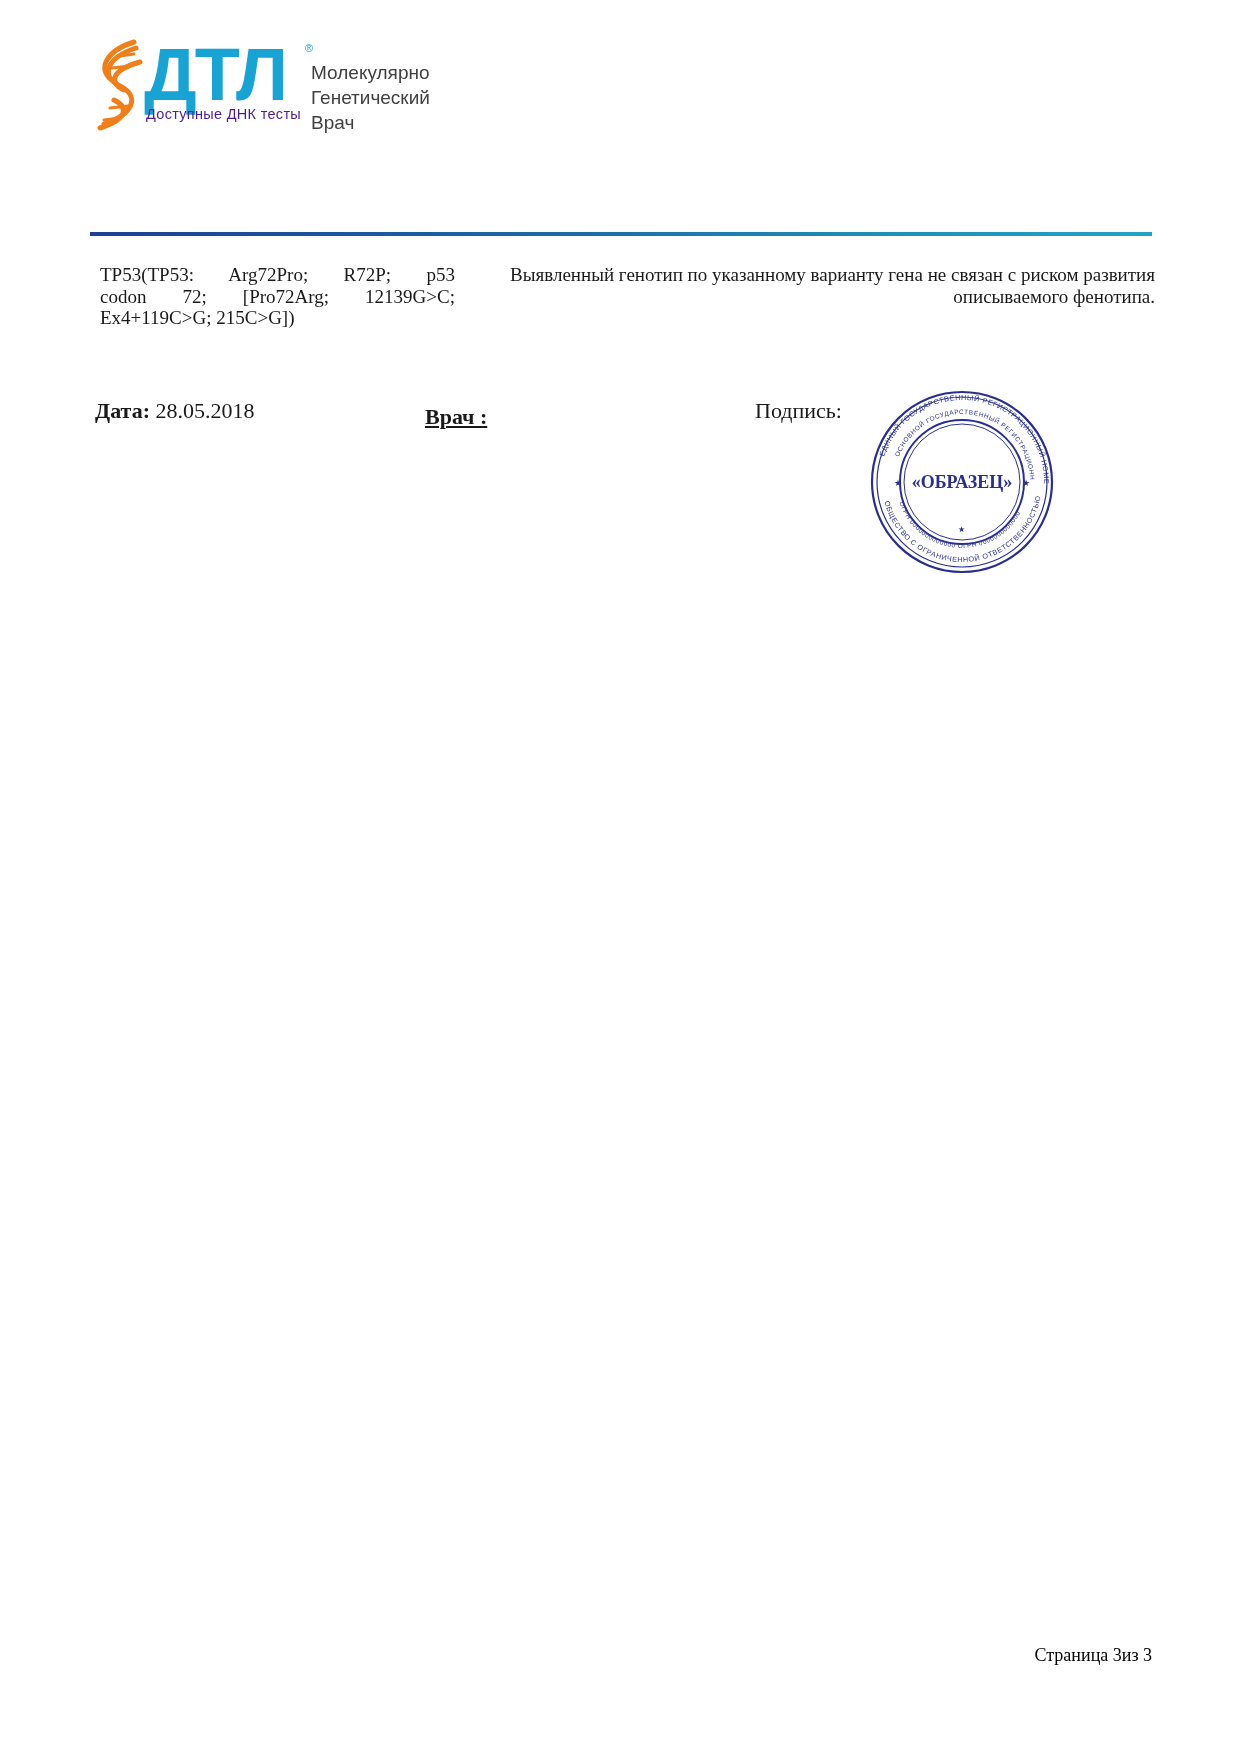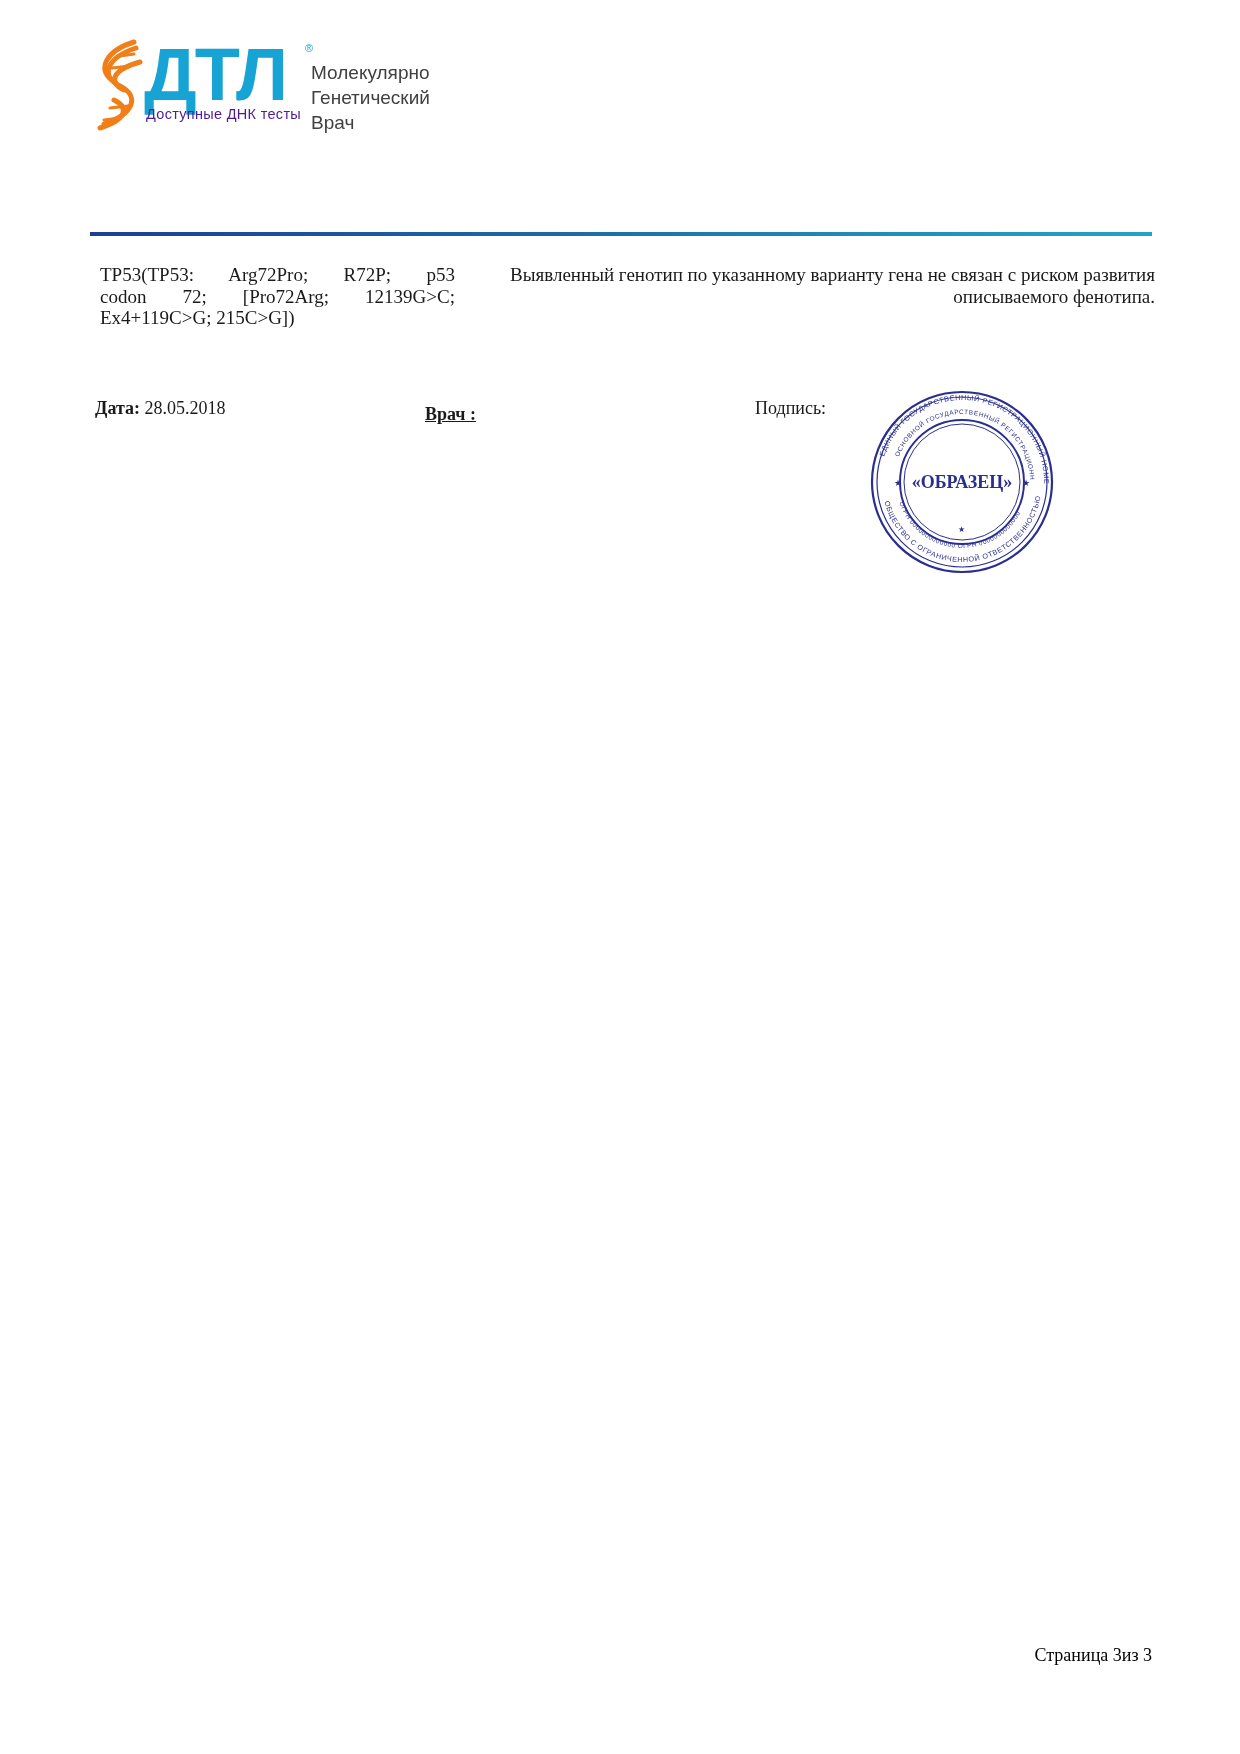--- a/index.html
+++ b/index.html
@@ -111,21 +111,21 @@
     text-align: right;
   }
 
   
   .sig-row {
     position: absolute;
     left: 95px;
     top: 398px;
     width: 1060px;
     height: 30px;
-    font-size: 18px;
+    font-size: 22px;
   }
   .sig-date {
     position: absolute;
     left: 0;
     top: 0;
   }
   .sig-date b { font-weight: bold; }
   .sig-doctor {
     position: absolute;
     left: 330px;

